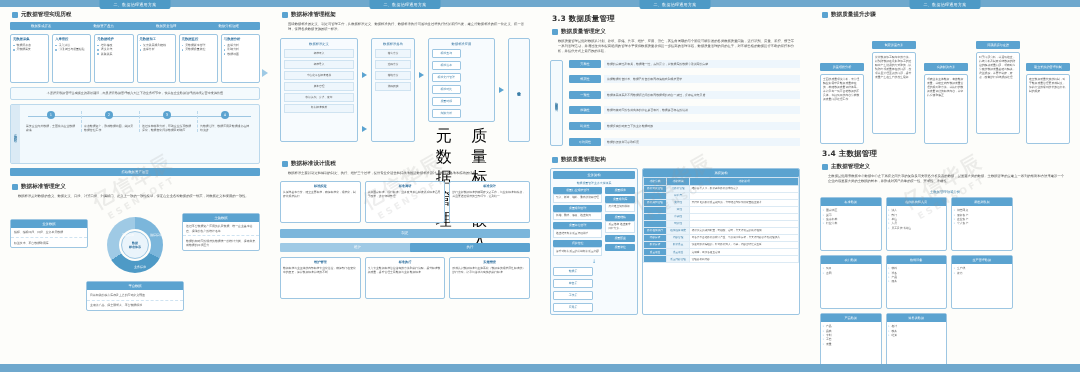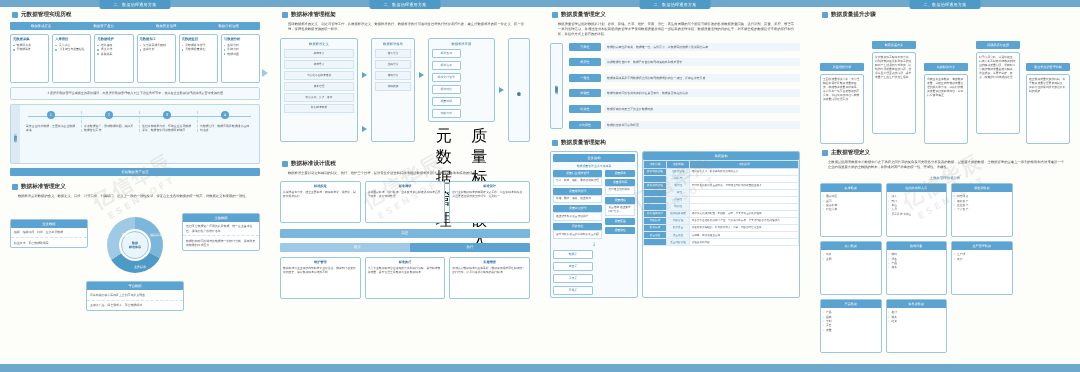--- a/index.html
+++ b/index.html
@@ -386,20 +386,21 @@
       <span>亿信华辰</span>
       <small>ESENSOFT</small>
     </div>
     <div class="botbar"></div>
   </div>
 
   <div class="page">
     <div class="topbar"></div>
     <div class="tabchip">二、数据治理通用方案</div>
     <div class="body">
+      <div class="h2">3.3 数据质量管理</div>
       <div class="h3">
         <div class="sq"></div>
         <div class="tx">数据质量管理定义</div>
       </div>
       <div class="para">数据质量管理是指对数据从计划、获取、存储、共享、维护、应用、消亡，其生命周期的每个阶段可能引发的各类数据质量问题，进行识别、度量、监控、预警等一系列管理活动，并通过改善和提高组织的管理水平使得数据质量获得进一步提高的管理手段，数据质量管理的目的在于，对不能合格的数据进行不断的监控和分析，并提供方式上最有效的手段。</div>
 
       <div class="tree">
         <div class="troot">
           <span>数据质量的六大评价维度</span>
         </div>
@@ -591,20 +592,21 @@
         <div class="step" style="left:156px;top:16px;">
           <div class="sl">问题跟踪与改进</div>
           <div class="sc" style="min-height:76px;">对于问题分析，并逐项检查，持续分析及制定后续数据的防控的解决质量问题，明确对应分改的数据质量基础与解决，设置跟踪，并要求制定，定点，改善进行后续跟踪处理</div>
         </div>
         <div class="step" style="left:206px;top:38px;">
           <div class="sl">建立长效的管理机制</div>
           <div class="sc" style="min-height:64px;">建立数据质量长效的机制，对于数据质量管理要形成制度，加以行业的规则的长效运行机制的规定</div>
         </div>
       </div>
 
+      <div class="h2" style="margin-top:4px;">3.4 主数据管理</div>
       <div class="h3">
         <div class="sq"></div>
         <div class="tx">主数据管理定义</div>
       </div>
       <div class="para">主数据是指用来数据中心数据中心之下系统之间共享的复杂及与关联各分析及及的数据，是重要大类的数据。主数据管理的是建立一系列的规则和方法来建设一个企业内最重要大类的主数据的树木，并形成对其已简单的统一性、完整性、准确性。</div>
 
       <div class="mdtitle">主数据管理领域分类</div>
       <div class="mdgrid">
         <div class="mdcard">
           <div class="mh">标准数据</div>

